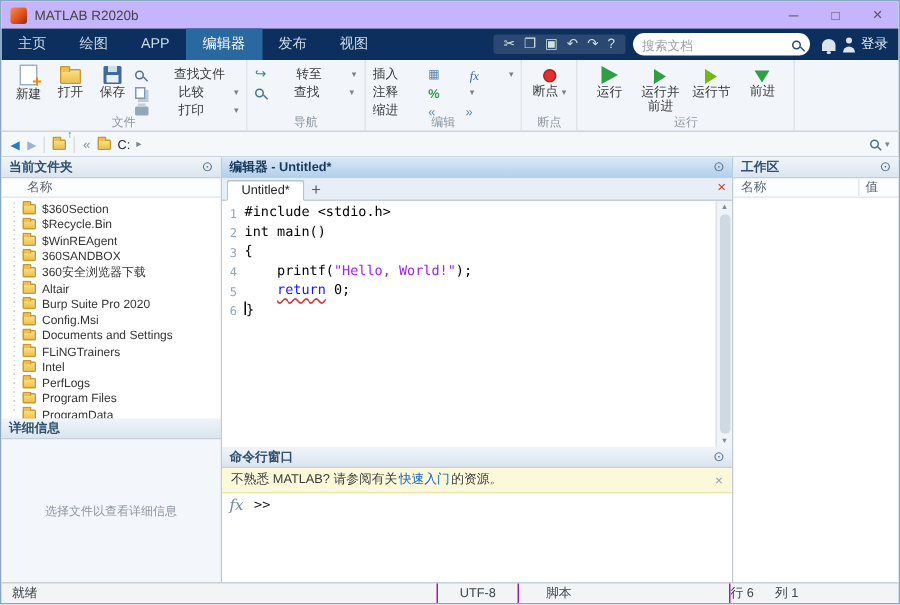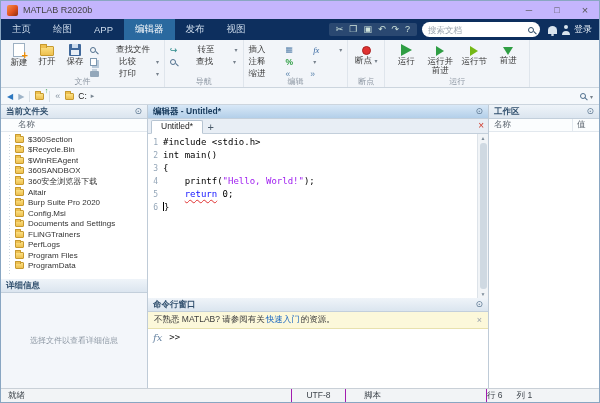--- a/index.html
+++ b/index.html
@@ -363,20 +363,24 @@
           <div class="frow">
             <span class="fico"></span>
             <span class="fname">Documents and Settings</span>
           </div>
           <div class="frow">
             <span class="fico"></span>
             <span class="fname">FLiNGTrainers</span>
           </div>
           <div class="frow">
             <span class="fico"></span>
+            <span class="fname">Intel</span>
+          </div>
+          <div class="frow">
+            <span class="fico"></span>
             <span class="fname">PerfLogs</span>
           </div>
           <div class="frow">
             <span class="fico"></span>
             <span class="fname">Program Files</span>
           </div>
           <div class="frow">
             <span class="fico"></span>
             <span class="fname">ProgramData</span>
           </div>

